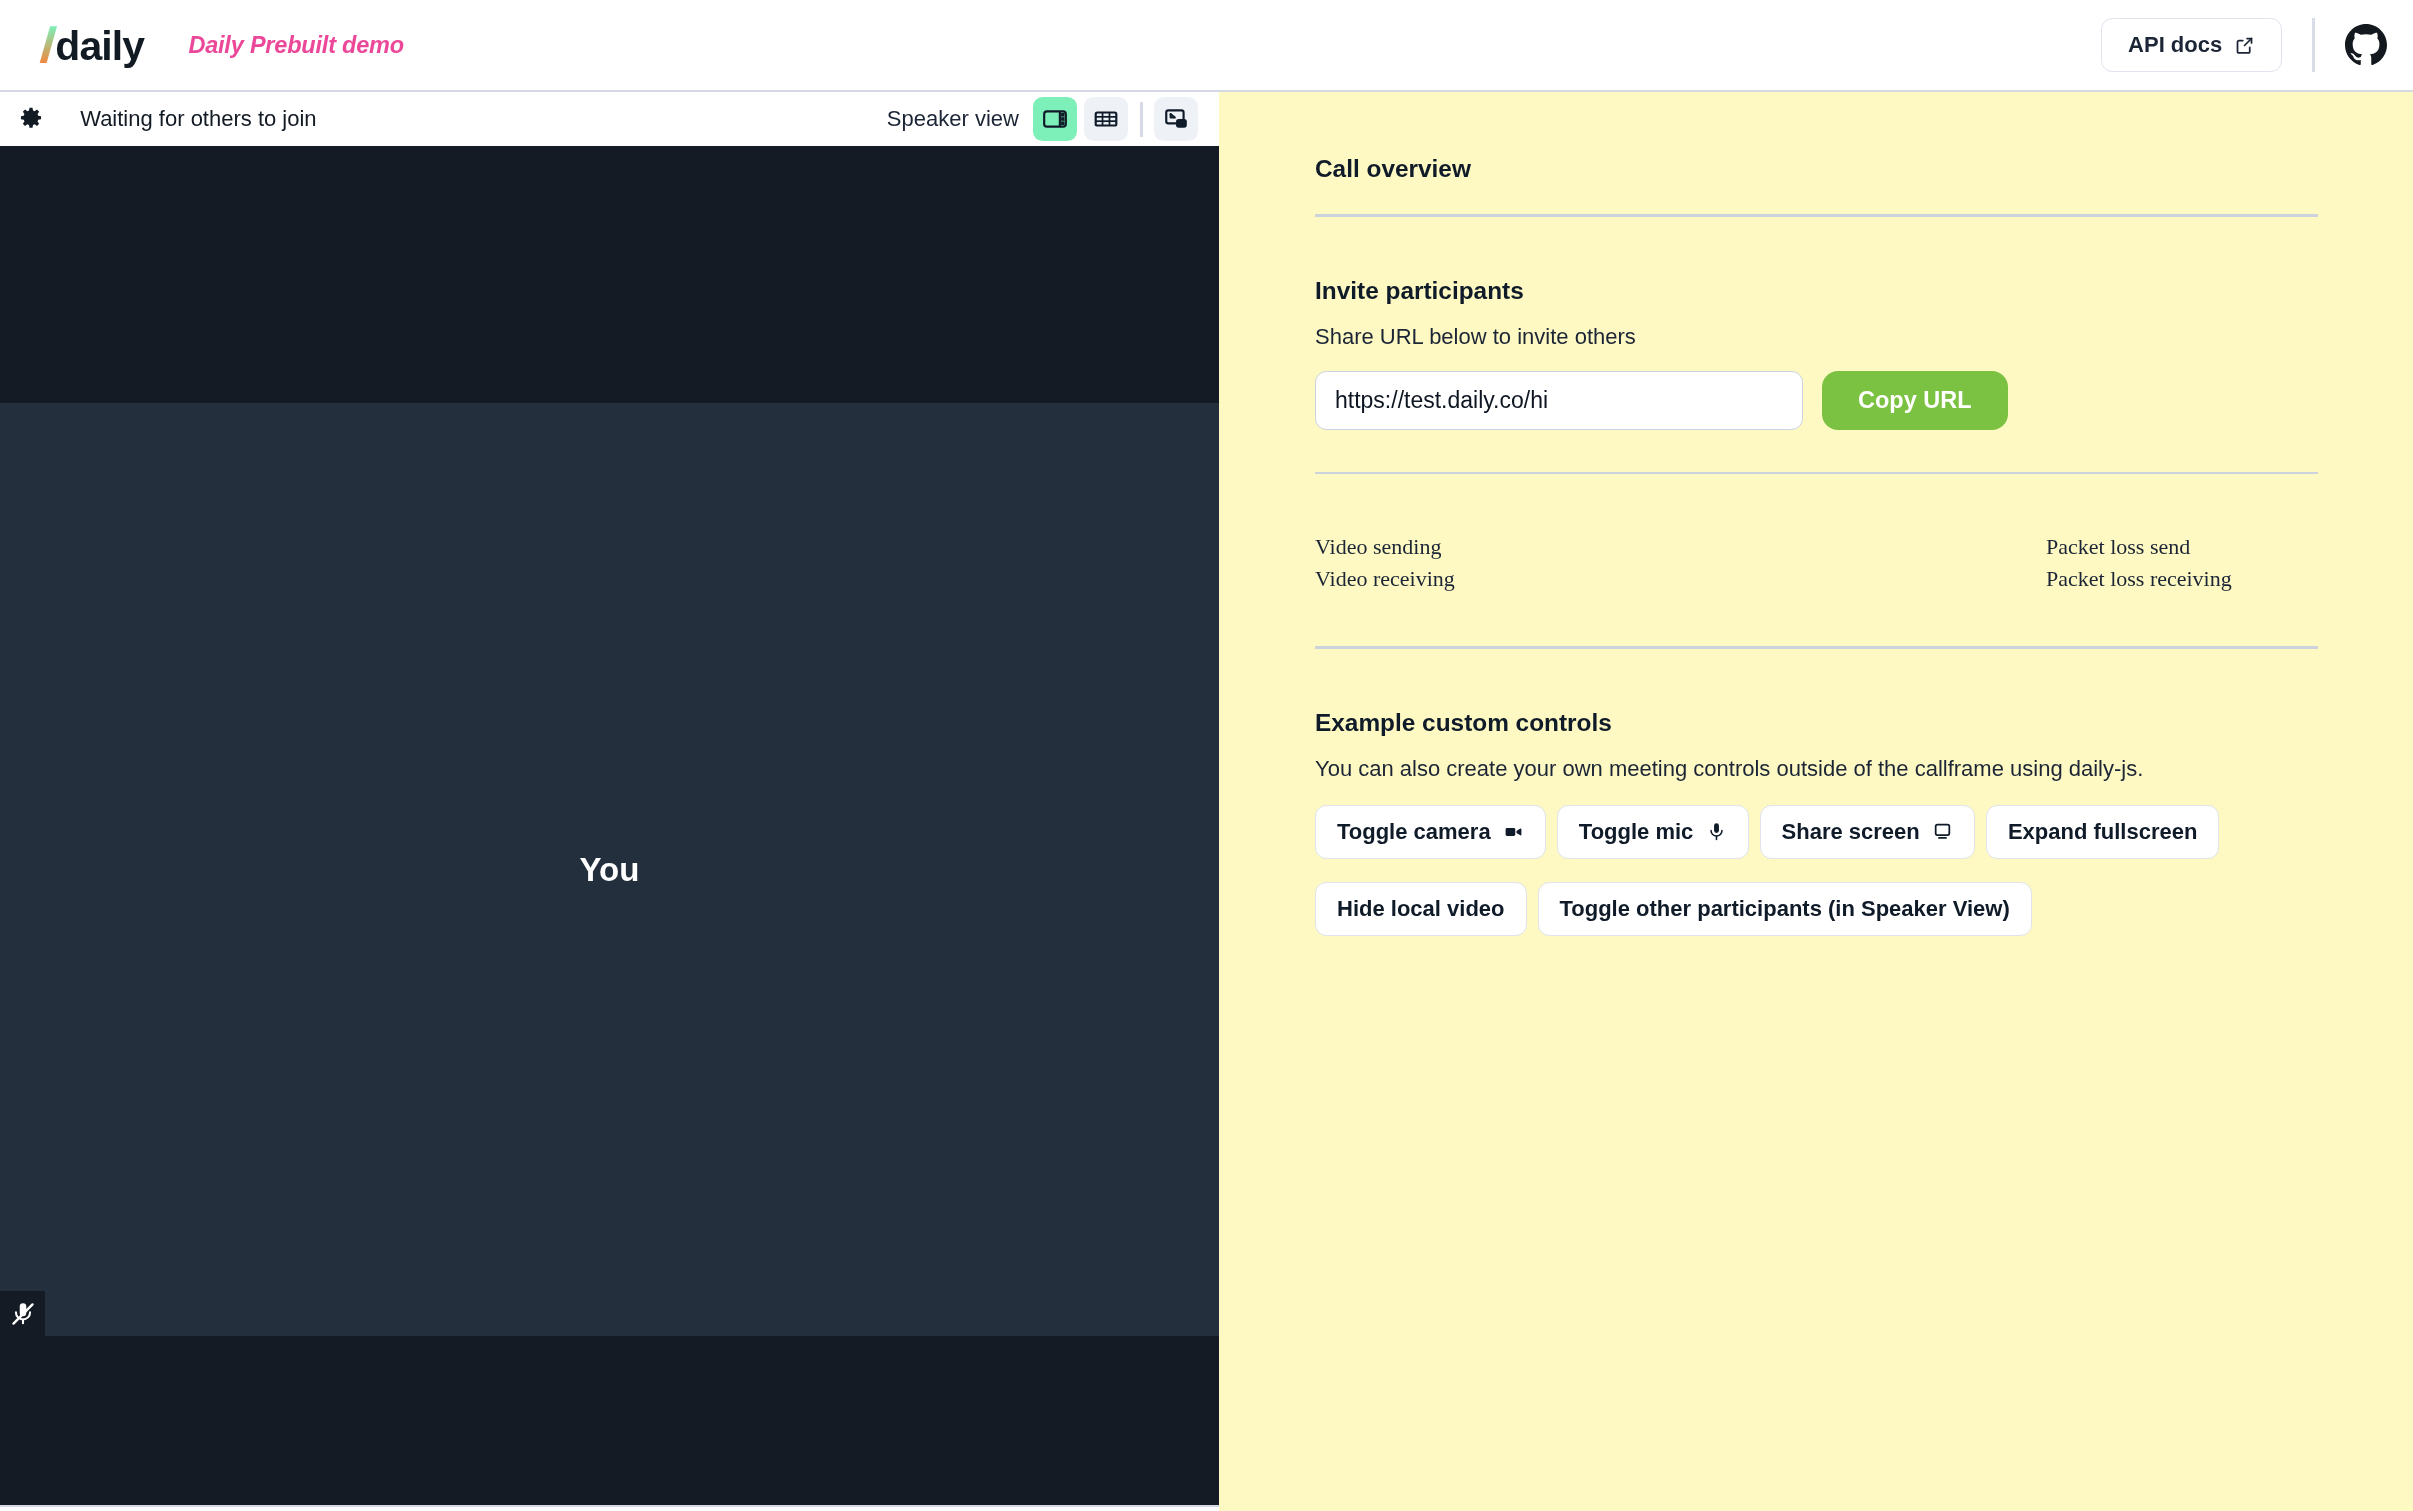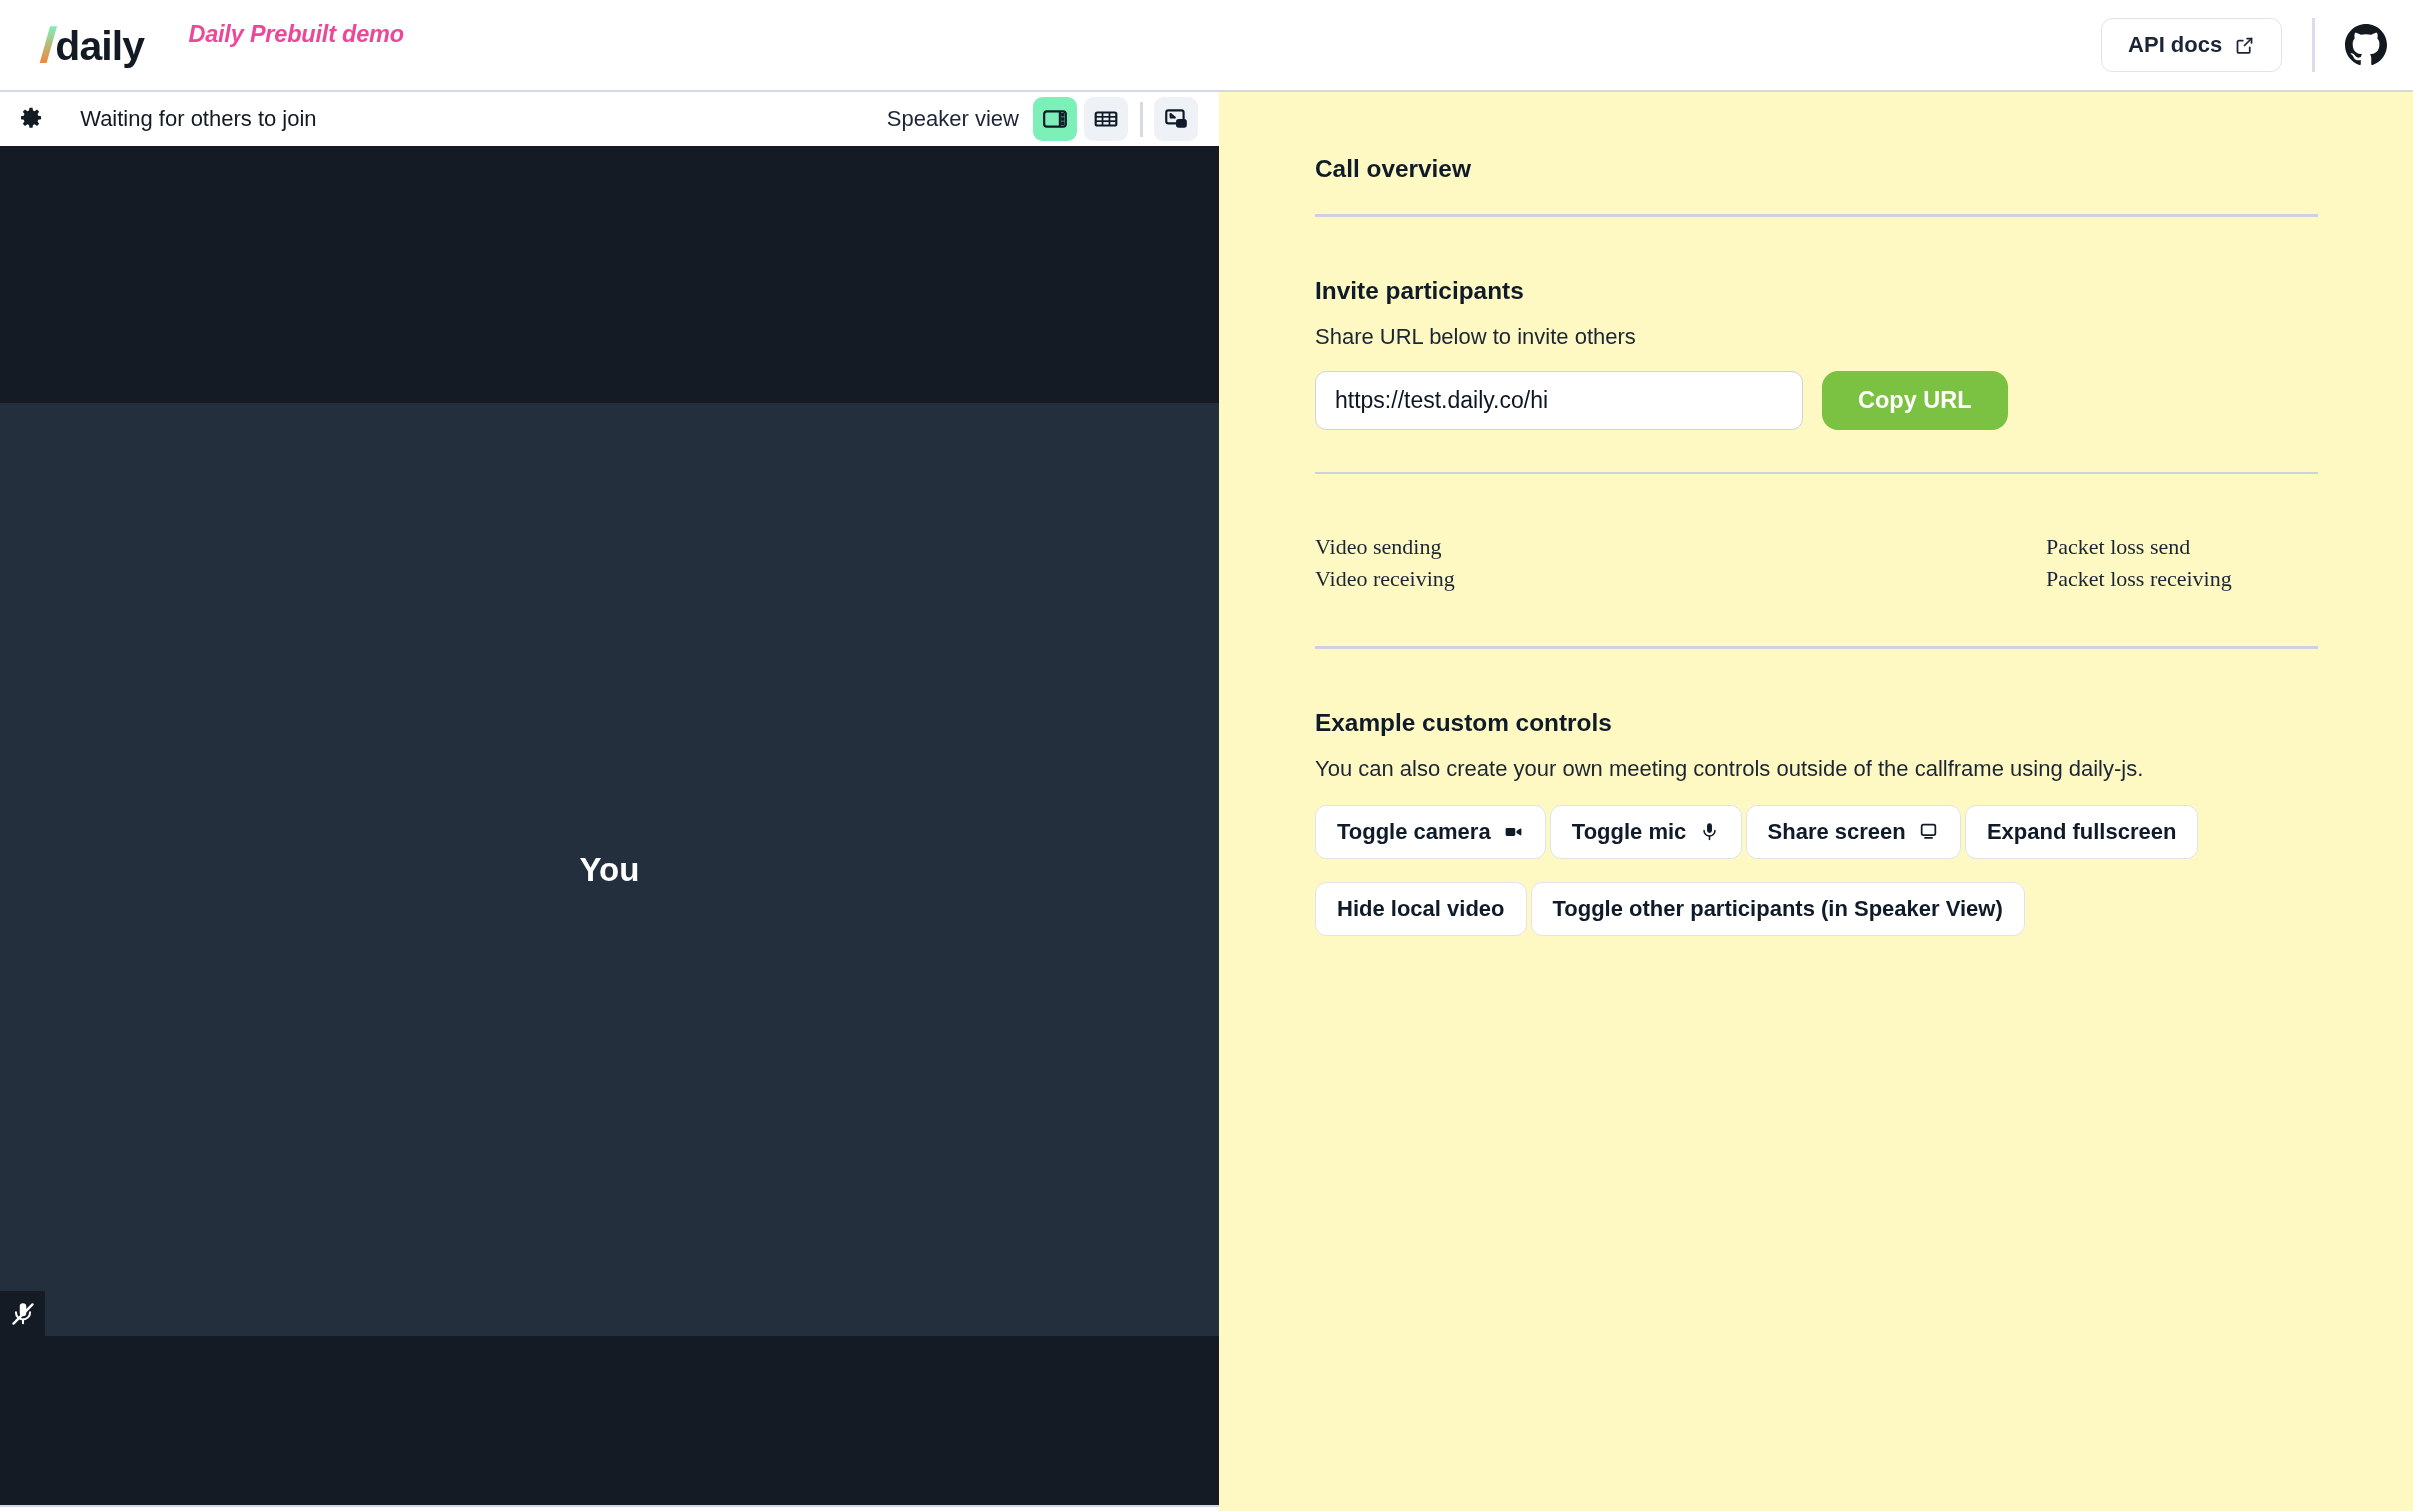--- a/index.html
+++ b/index.html
@@ -19,21 +19,21 @@
     top: 0; left: 0;
     width: 2413px;
     height: 92px;
     background: #ffffff;
     border-bottom: 2.6px solid #d3d8e3;
     display: flex;
     align-items: center;
   }
   #brand-block {
     display: flex;
-    align-items: flex-start;
+    align-items: center;
     margin-left: 24.4px;
   }
   .logo-wrap {
     display: flex;
     align-items: center;
   }
   .logo-svg { display: block; }
   #app-title {
     margin-left: 37px;
     font-size: 23.5px;
@@ -273,21 +273,21 @@
     font-family: Liberation Serif, serif;
   }
   .stat-label {
     font-size: 22px;
     color: #1b2535;
     white-space: nowrap;
   }
 
   #controls-buttons-r1, #controls-buttons-r2 {
     display: flex;
-    gap: 4px;
+    gap: 11px;
     margin-top: 23px;
     flex-wrap: nowrap;
   }
   .ctrl-btn {
     display: flex;
     align-items: center;
     gap: 12.2px;
     height: 54px;
     padding: 0 21px;
     border: 1.7px solid #dfe3ec;

